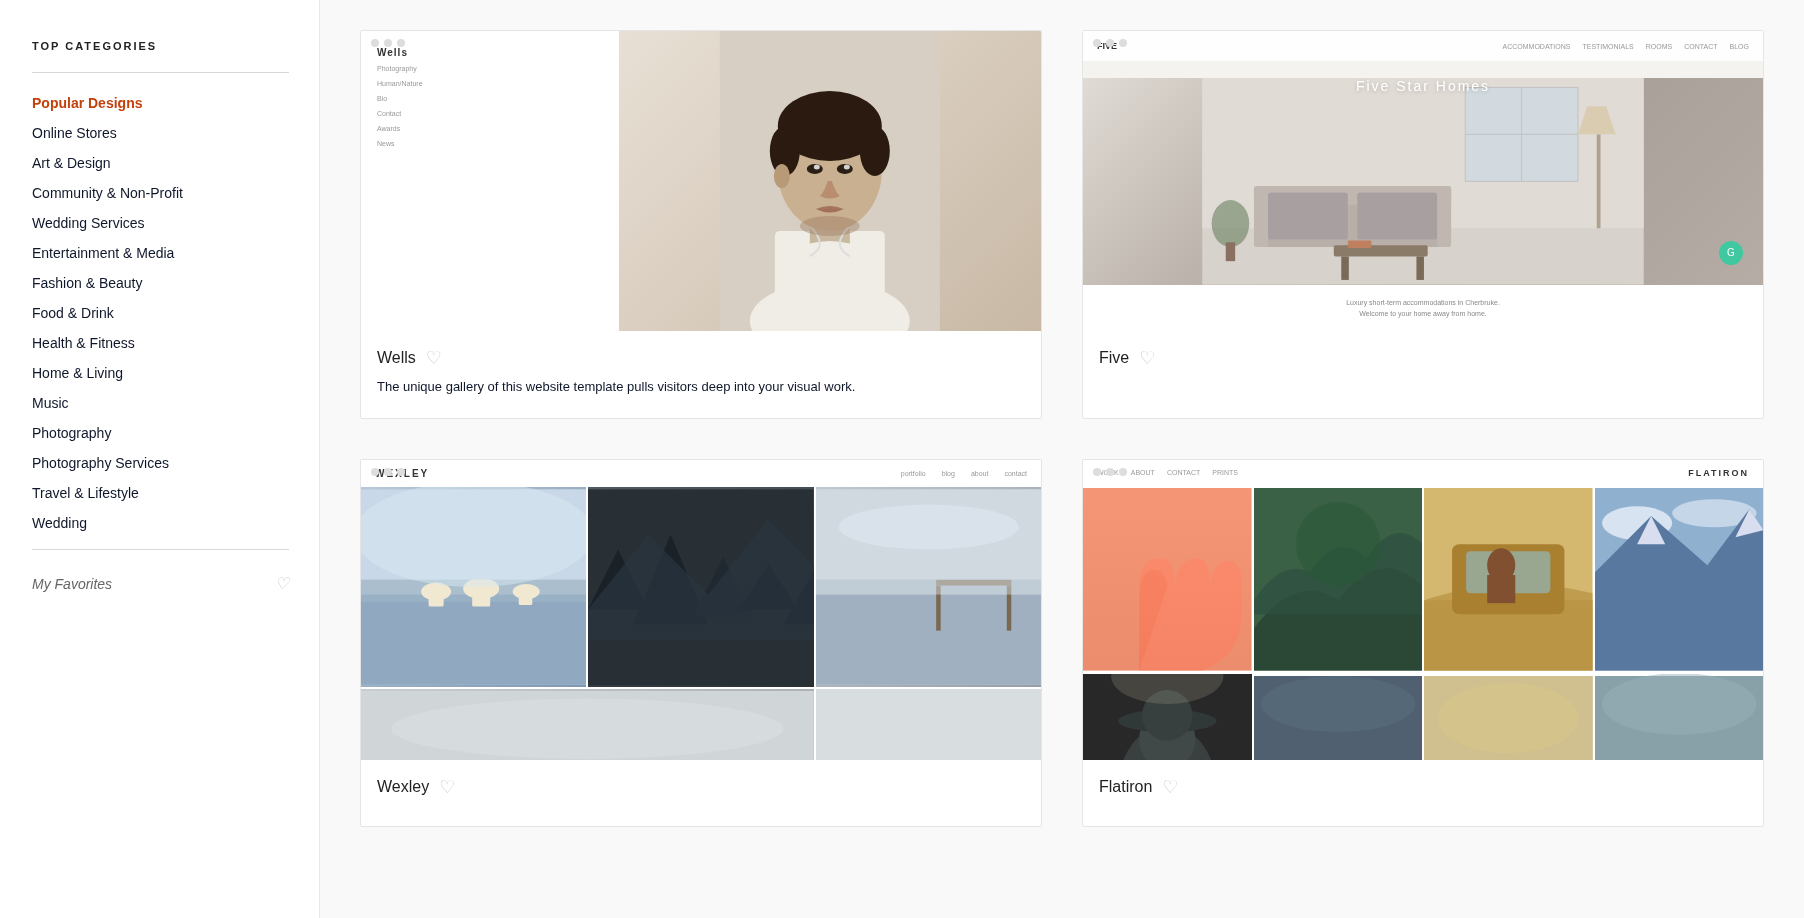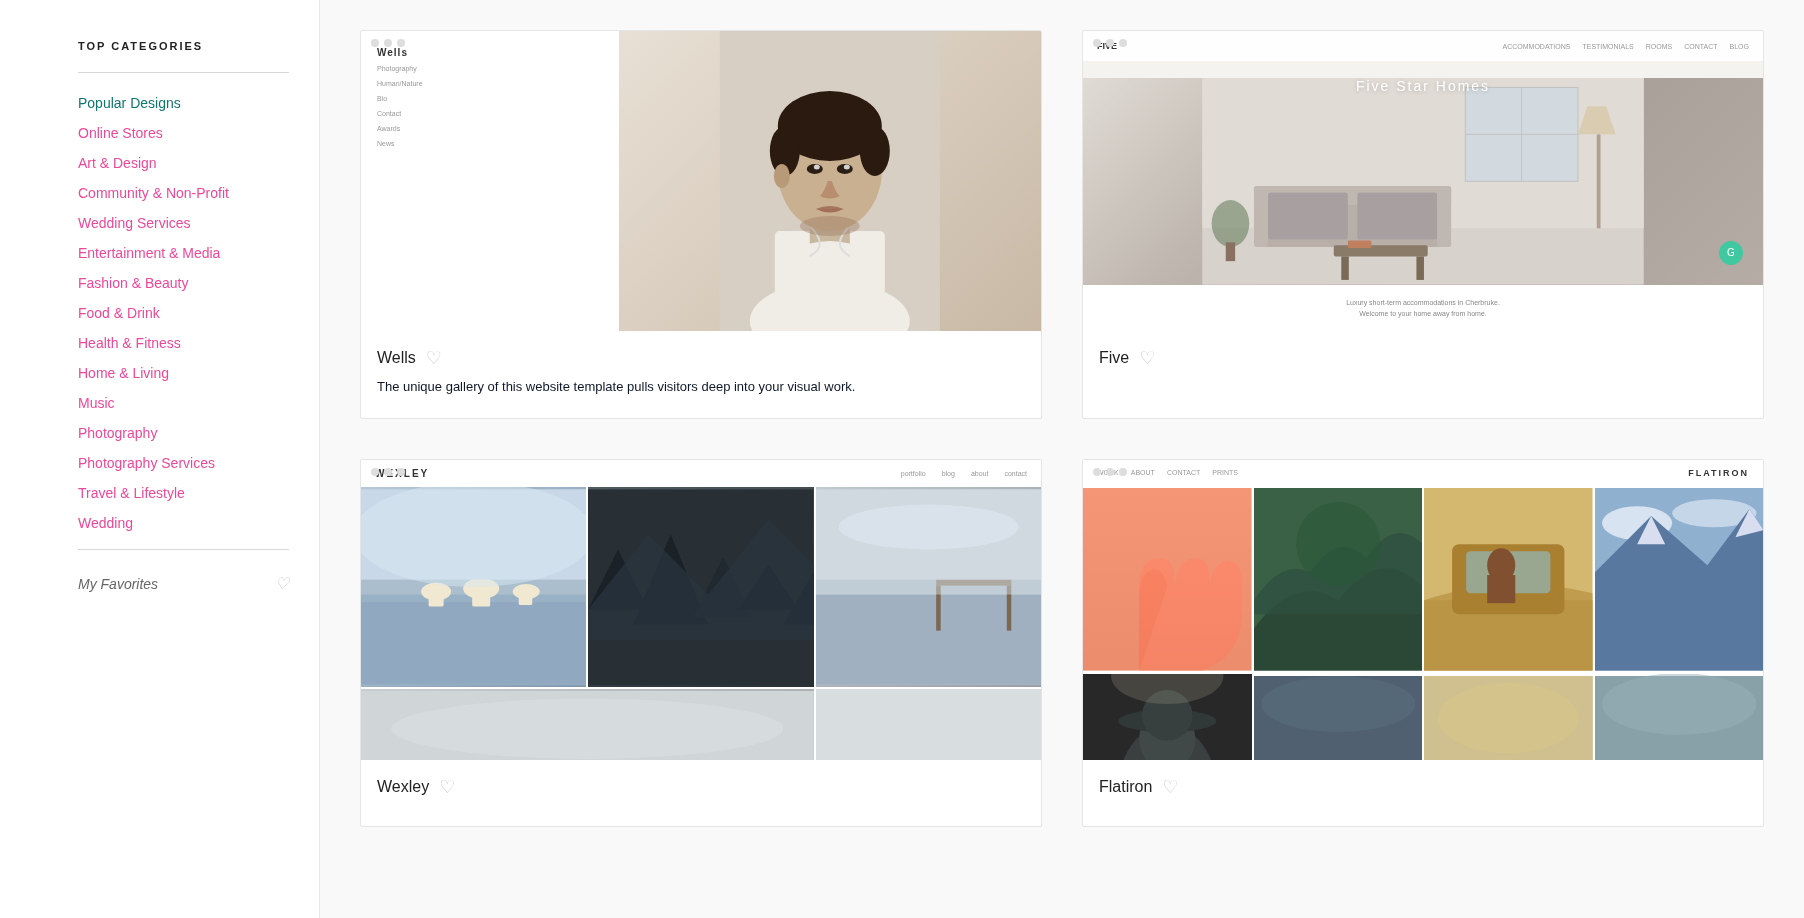--- a/index.html
+++ b/index.html
@@ -9,21 +9,21 @@
       color: #333;
       display: flex;
       height: 100vh;
       overflow: hidden;
     }
 
     
     .sidebar {
       width: 320px;
       min-width: 320px;
-      padding: 40px 30px 40px 78px;
+      padding: 40px 30px 40px 32px;
       border-right: 1px solid #e8e8e8;
       overflow-y: auto;
       background: #fff;
     }
 
     .sidebar-title {
       font-size: 11px;
       font-weight: 700;
       letter-spacing: 2px;
       color: #222;
@@ -41,30 +41,30 @@
       list-style: none;
     }
 
     .sidebar-nav li {
       margin-bottom: 2px;
     }
 
     .sidebar-nav li a {
       display: block;
       font-size: 14px;
-      color: #ec4899;
+      color: #0f172a;
       text-decoration: none;
       padding: 6px 0;
       cursor: pointer;
       transition: color 0.15s;
     }
 
     .sidebar-nav li.active a {
-      color: #0f766e;
-      font-weight: 400;
+      color: #c2410c;
+      font-weight: 700;
     }
 
     .sidebar-favorites {
       display: flex;
       align-items: center;
       justify-content: space-between;
       padding: 8px 0;
       cursor: pointer;
       font-style: italic;
     }

